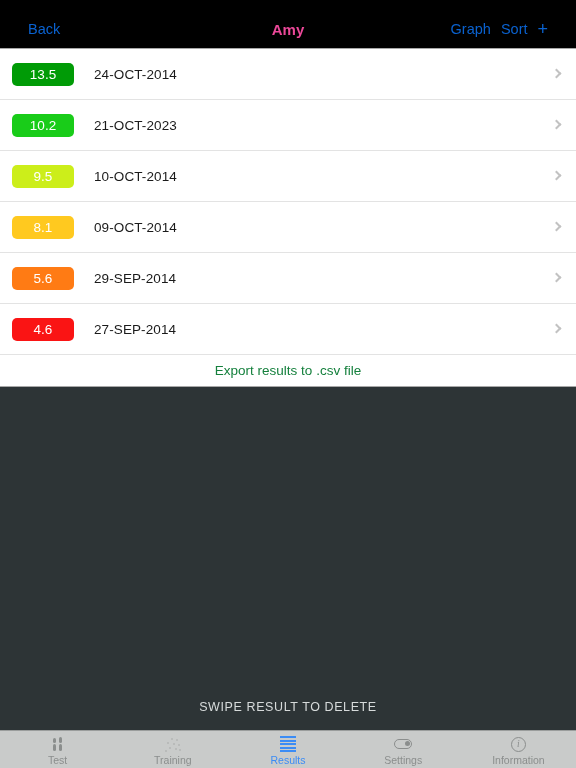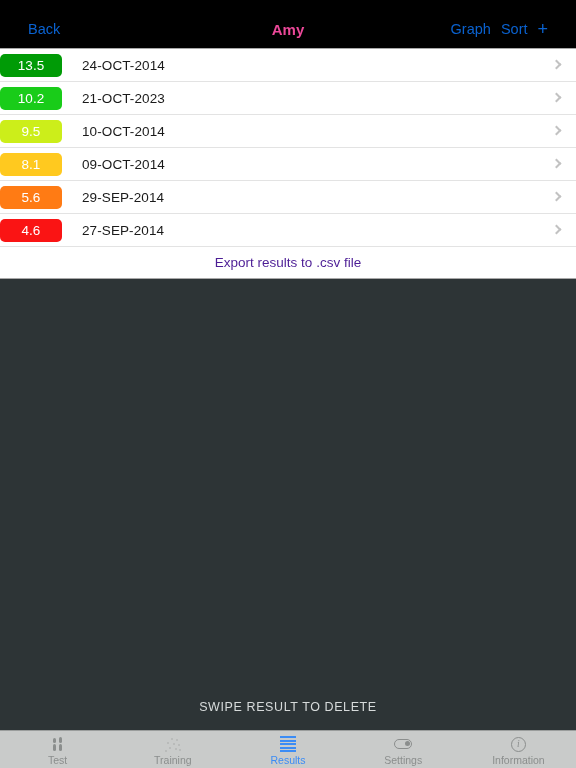--- a/index.html
+++ b/index.html
@@ -32,24 +32,24 @@
   .nav-title {
     position:absolute; left:0; right:0; text-align:center;
     color:#ec4899; font-size:15px; font-weight:bold; z-index:1;
     pointer-events:none;
   }
 
   
   .list-area { flex:0 0 auto; background:#ffffff; }
   .list-top-line { height:1px; background:#a8a8a8; }
   .row {
-    height:33px; display:flex; align-items:center;
+    height:51px; display:flex; align-items:center;
     background:#ffffff; position:relative;
     border-bottom:1px solid #e3e3e3;
-    cursor:pointer;
+    padding-left:12px; cursor:pointer;
   }
   .badge {
     width:62px; height:23px; border-radius:5px;
     display:flex; align-items:center; justify-content:center;
     color:#ffffff; font-size:13.5px; font-weight:normal;
     flex:0 0 auto;
   }
   .row-date {
     margin-left:20px; color:#1a1a1a; font-size:13.5px;
     letter-spacing:0.1px;
@@ -59,21 +59,21 @@
     width:7px; height:7px; margin-top:-4px;
     border-right:2px solid #c2c2c2; border-top:2px solid #c2c2c2;
     transform:rotate(45deg);
   }
   .export-row {
     height:32px; background:#ffffff;
     display:flex; align-items:center; justify-content:center;
     border-bottom:1px solid #a8a8a8;
     cursor:pointer;
   }
-  .export-label { color:#4c1d95; font-size:13.5px; }
+  .export-label { color:#15803d; font-size:13.5px; }
 
   
   .dark-area {
     flex:1 1 auto; background:#2d3436;
     display:flex; align-items:flex-end; justify-content:center;
     padding-bottom:16px;
   }
   .swipe-hint {
     color:#d7dbdb; font-size:12.5px; letter-spacing:0.6px;
   }

